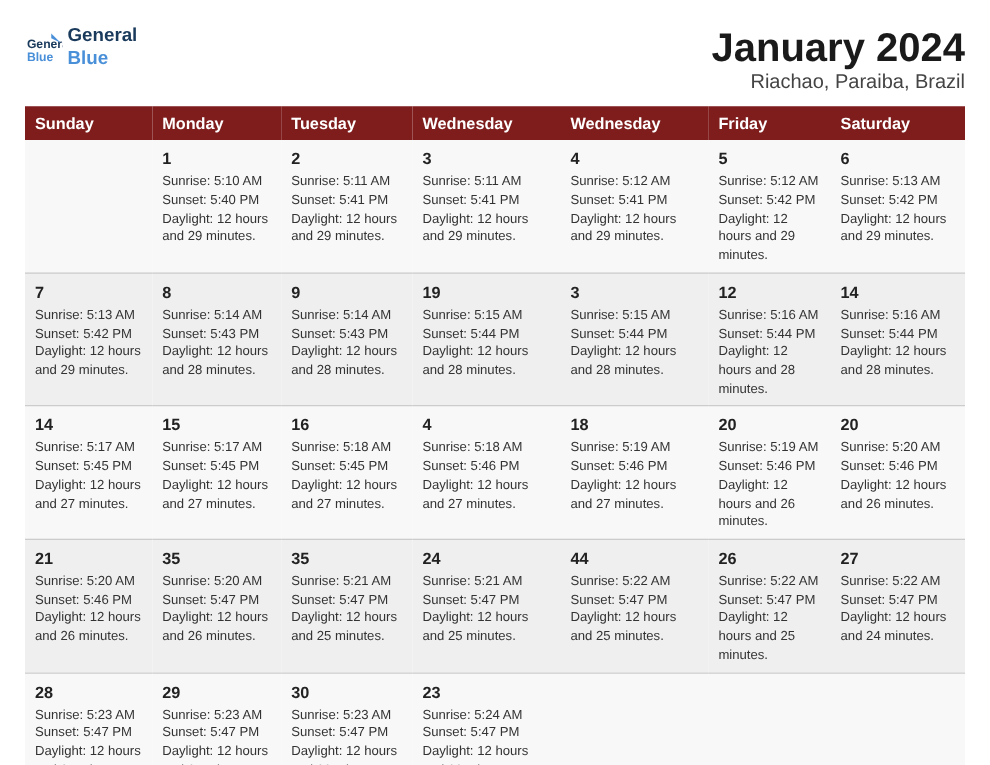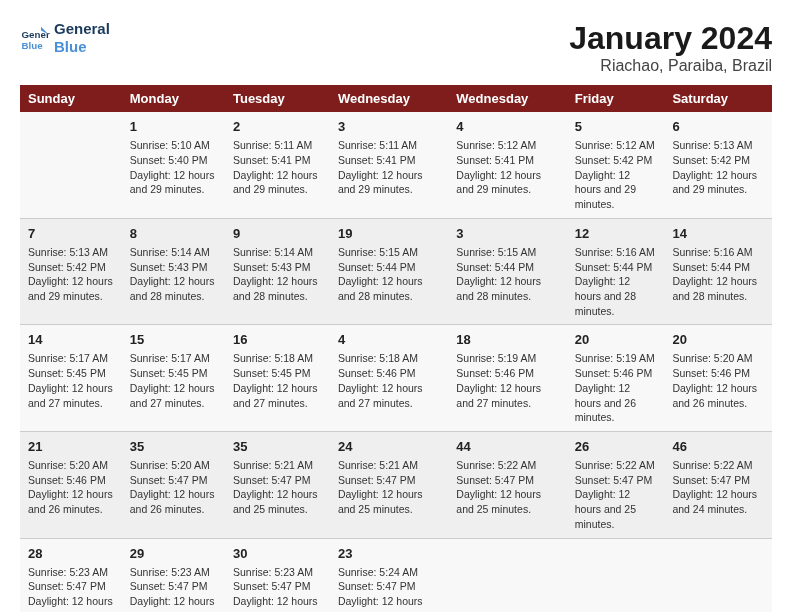--- a/index.html
+++ b/index.html
@@ -272,21 +272,21 @@
 Sunset: 5:47 PM
 Daylight: 12 hours and 25 minutes.</div>
         </td>
         <td>
           <span class="day-num">26</span>
           <div class="info" style="white-space: pre-line;">Sunrise: 5:22 AM
 Sunset: 5:47 PM
 Daylight: 12 hours and 25 minutes.</div>
         </td>
         <td>
-          <span class="day-num">46</span>
+          <span class="day-num">27</span>
           <div class="info" style="white-space: pre-line;">Sunrise: 5:22 AM
 Sunset: 5:47 PM
 Daylight: 12 hours and 24 minutes.</div>
         </td>
       </tr>
       <tr>
         <td>
           <span class="day-num">28</span>
           <div class="info" style="white-space: pre-line;">Sunrise: 5:23 AM
 Sunset: 5:47 PM

